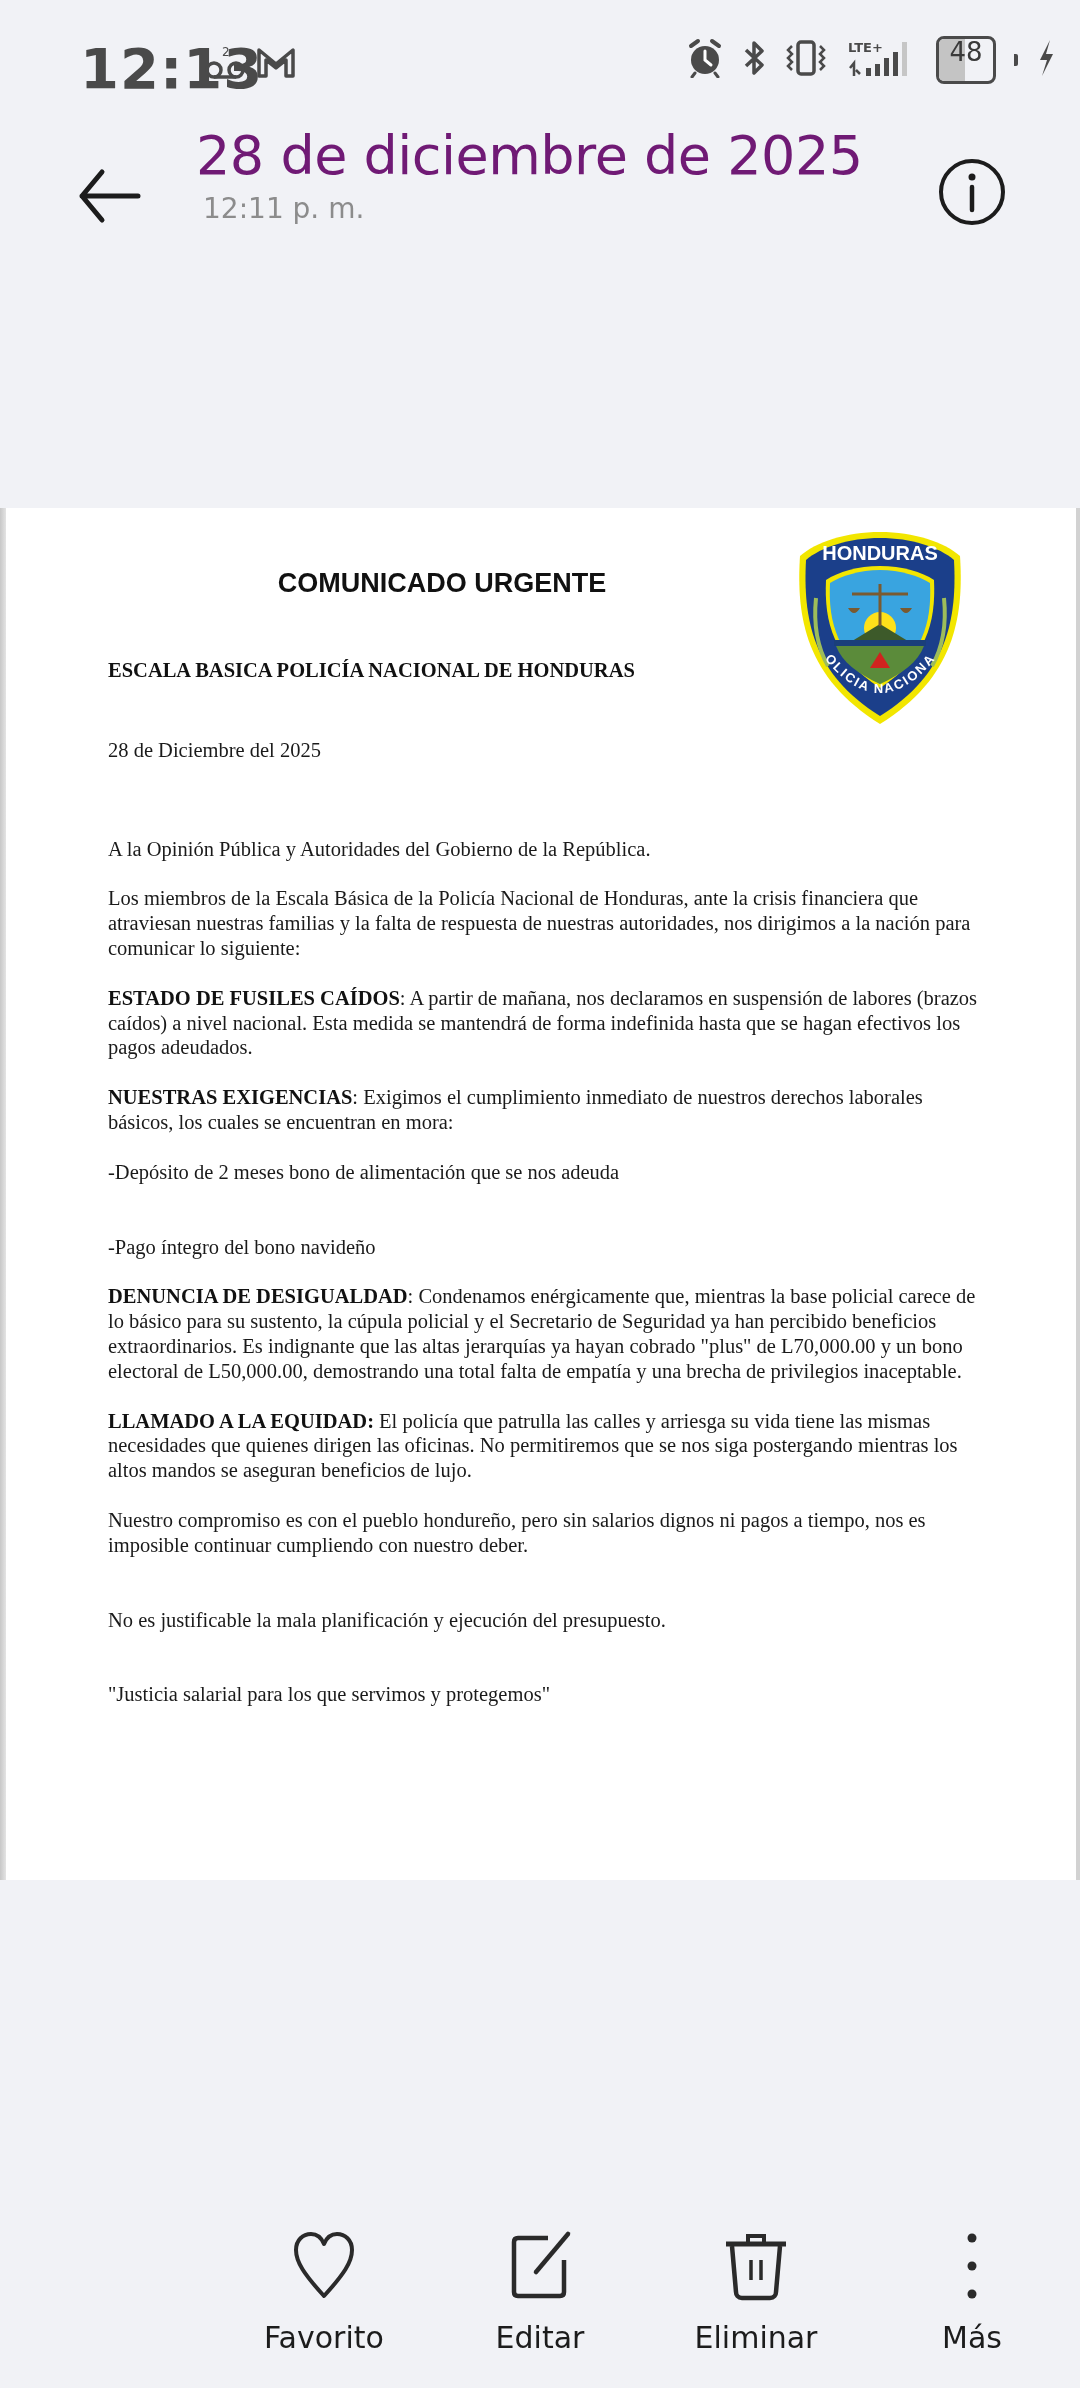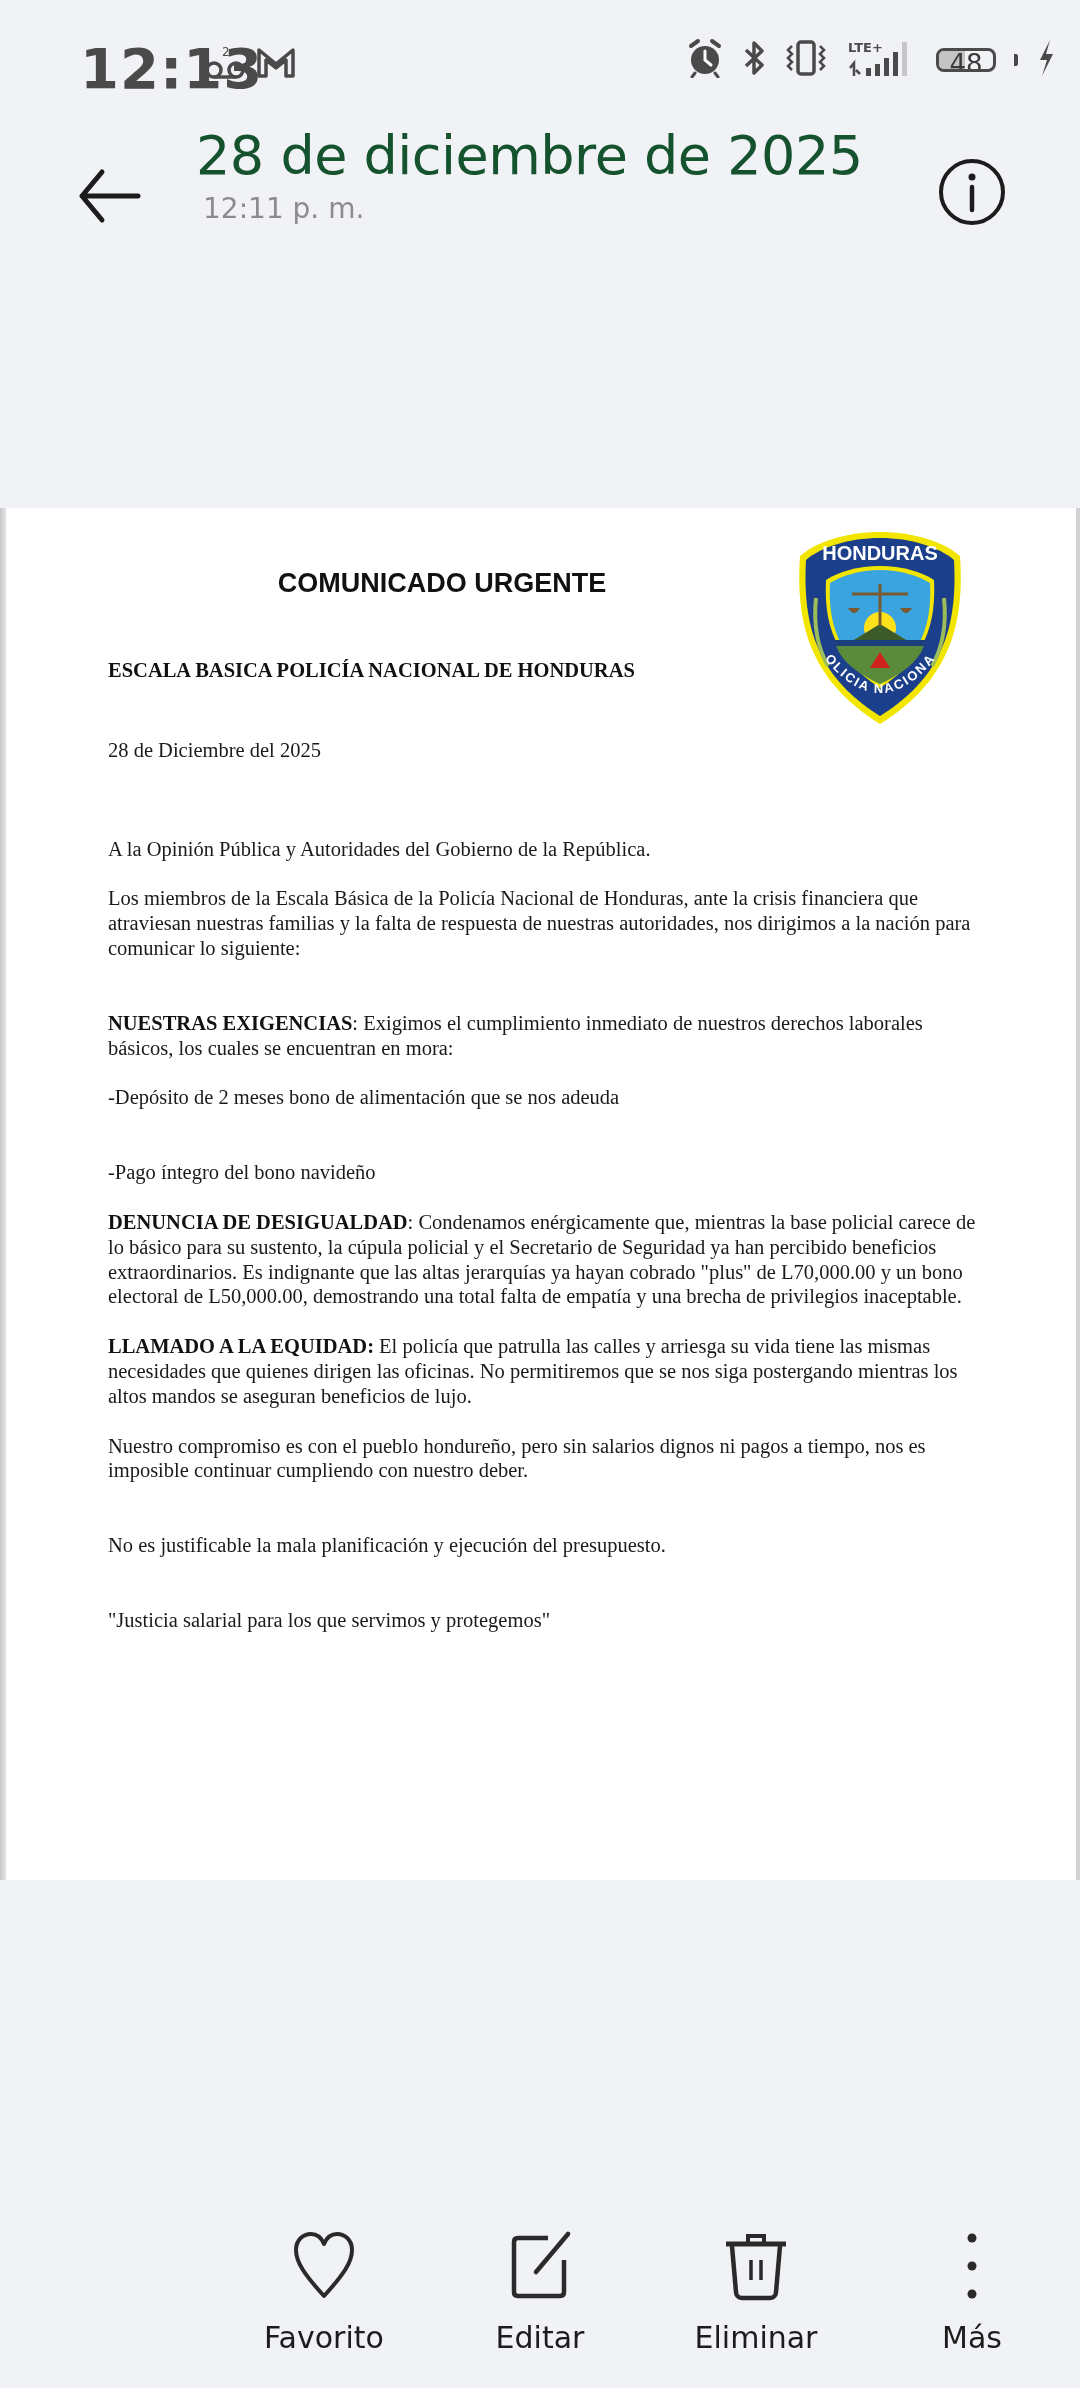--- a/index.html
+++ b/index.html
@@ -8,28 +8,28 @@
     background:#f1f2f6;
     font-family:"DejaVu Sans", sans-serif;
     color:#1c1c1c;
   }
   
   .status-bar { position:absolute; left:0; top:0; width:1080px; height:110px; }
   .sb-time { position:absolute; left:80px; top:36px; font-size:56px; font-weight:bold; color:#4a4a4a; letter-spacing:1px; font-family:"DejaVu Sans", sans-serif; }
   .sb-voicemail { position:absolute; left:204px; top:42px; }
   .sb-gmail { position:absolute; left:256px; top:46px; }
   .sb-right { position:absolute; left:686px; top:38px; height:44px; display:flex; align-items:center; gap:18px; }
-  .batt { position:relative; width:60px; height:24px; border:3px solid #4a4a4a; border-radius:8px; box-sizing:border-box; overflow:hidden; margin-left:6px; }
+  .batt { position:relative; width:60px; height:48px; border:3px solid #4a4a4a; border-radius:8px; box-sizing:border-box; overflow:hidden; margin-left:6px; }
   .batt-fill { position:absolute; left:0; top:0; bottom:0; background:#c4c4c4; }
   .batt-text { position:absolute; left:0; right:0; top:-2px; text-align:center; font-size:26px; color:#3a3a3a; font-family:"DejaVu Sans", sans-serif; }
   .batt-tip { width:4px; height:12px; background:#4a4a4a; border-radius:0 2px 2px 0; }
 
   
   .back-btn { position:absolute; left:72px; top:158px; width:72px; height:72px; }
-  .hdr-title { position:absolute; left:196px; top:124px; font-size:54px; color:#14532d; font-family:"DejaVu Sans", sans-serif; letter-spacing:-0.5px; }
+  .hdr-title { position:absolute; left:196px; top:124px; font-size:54px; color:#701a75; font-family:"DejaVu Sans", sans-serif; letter-spacing:-0.5px; }
   .hdr-sub { position:absolute; left:197px; top:192px; font-size:28px; color:#8c8c8c; font-family:"DejaVu Sans", sans-serif;margin-left:6px; }
   .info-btn { position:absolute; left:936px; top:156px; width:72px; height:72px; }
 
   
   .doc { position:absolute; left:0; top:508px; width:1080px; height:1372px; background:#ffffff; }
   .doc-edge-l { position:absolute; left:0; top:0; width:6px; height:100%; background:linear-gradient(to right,#c8c8c8,#e4e4e4); }
   .doc-edge-r { position:absolute; right:0; top:0; width:4px; height:100%; background:#d2d2d2; }
   .doc-title { position:absolute; left:0; width:884px; top:60px; text-align:center; font-family:"Liberation Sans", sans-serif; font-weight:bold; font-size:27px; color:#111; }
   .doc-logo { position:absolute; left:794px; top:20px; width:172px; height:200px; }
   .doc-body { position:absolute; left:108px; top:150px; width:880px; font-family:"Liberation Serif", serif; font-size:20.5px; line-height:24.8px; color:#1a1a1a; }
@@ -151,20 +151,21 @@
 
   <div class="doc-body">
     <p><b>ESCALA BASICA POLICÍA NACIONAL DE HONDURAS</b></p>
     <div style="height:55px"></div>
     <p>28 de Diciembre del 2025</p>
     <div style="height:74px"></div>
     <p>A la Opinión Pública y Autoridades del Gobierno de la República.</p>
     <div style="height:25px"></div>
     <p>Los miembros de la Escala Básica de la Policía Nacional de Honduras, ante la crisis financiera que atraviesan nuestras familias y la falta de respuesta de nuestras autoridades, nos dirigimos a la nación para comunicar lo siguiente:</p>
     <div style="height:25px"></div>
+    <p><b>ESTADO DE FUSILES CAÍDOS</b><span>: A partir de mañana, nos declaramos en suspensión de labores (brazos caídos) a nivel nacional. Esta medida se mantendrá de forma indefinida hasta que se hagan efectivos los pagos adeudados.</span></p>
     <div style="height:25px"></div>
     <p><b>NUESTRAS EXIGENCIAS</b><span>: Exigimos el cumplimiento inmediato de nuestros derechos laborales básicos, los cuales se encuentran en mora:</span></p>
     <div style="height:25px"></div>
     <p>-Depósito de 2 meses bono de alimentación que se nos adeuda</p>
     <div style="height:25px"></div>
     <div style="height:25px"></div>
     <p>-Pago íntegro del bono navideño</p>
     <div style="height:25px"></div>
     <p><b>DENUNCIA DE DESIGUALDAD</b><span>: Condenamos enérgicamente que, mientras la base policial carece de lo básico para su sustento, la cúpula policial y el Secretario de Seguridad ya han percibido beneficios extraordinarios. Es indignante que las altas jerarquías ya hayan cobrado "plus" de L70,000.00 y un bono electoral de L50,000.00, demostrando una total falta de empatía y una brecha de privilegios inaceptable.</span></p>
     <div style="height:25px"></div>

